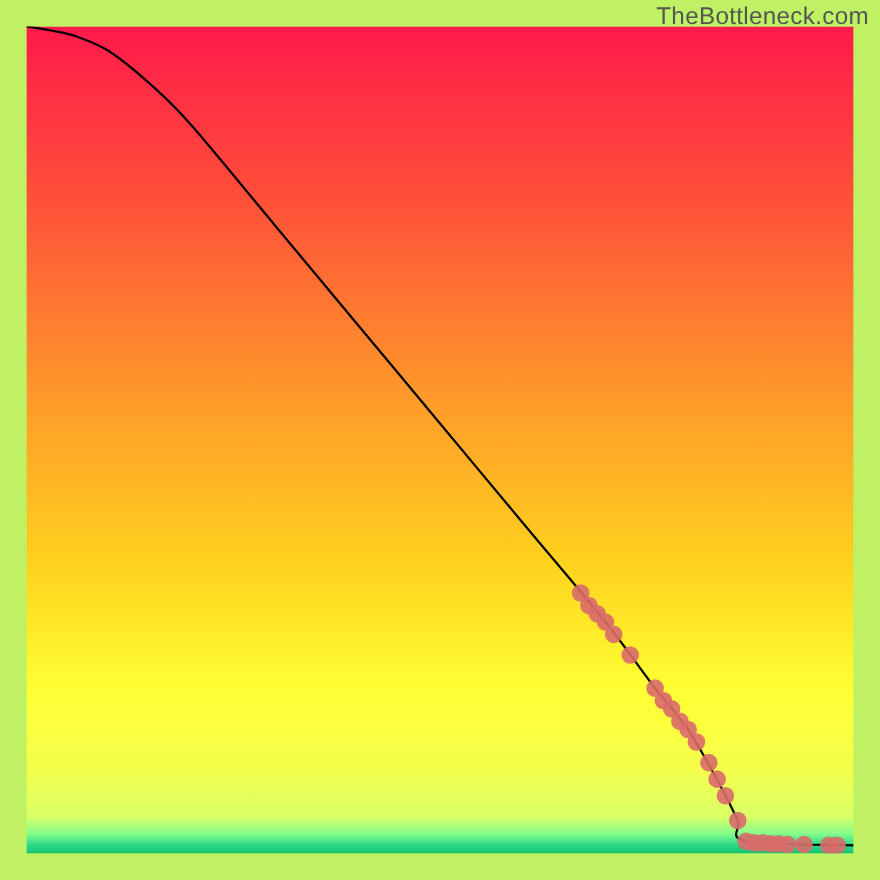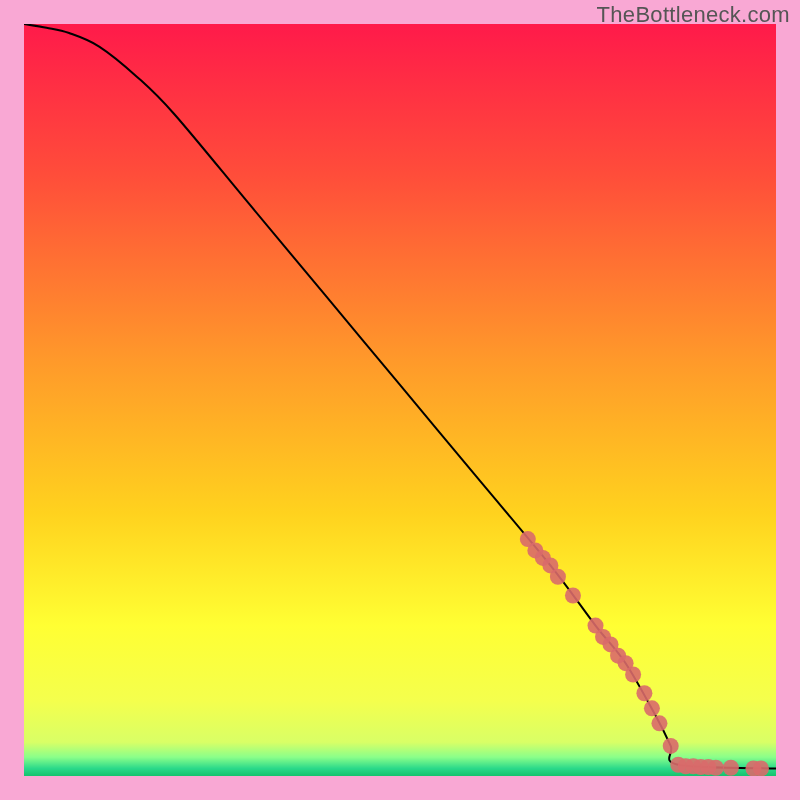--- a/index.html
+++ b/index.html
@@ -8,21 +8,21 @@
     width: 800px;
     height: 800px;
     background: #000;
     font-family: Arial, Helvetica, sans-serif;
     overflow: hidden;
   }
   .frame {
     position: relative;
     width: 800px;
     height: 800px;
-    background: #f9a8d4;
+    background: #bef264;
   }
   .watermark {
     position: absolute;
     top: 2px;
     right: 10px;
     color: #555;
     font-size: 22px;
     font-weight: 500;
     letter-spacing: 0.3px;
     z-index: 5;

